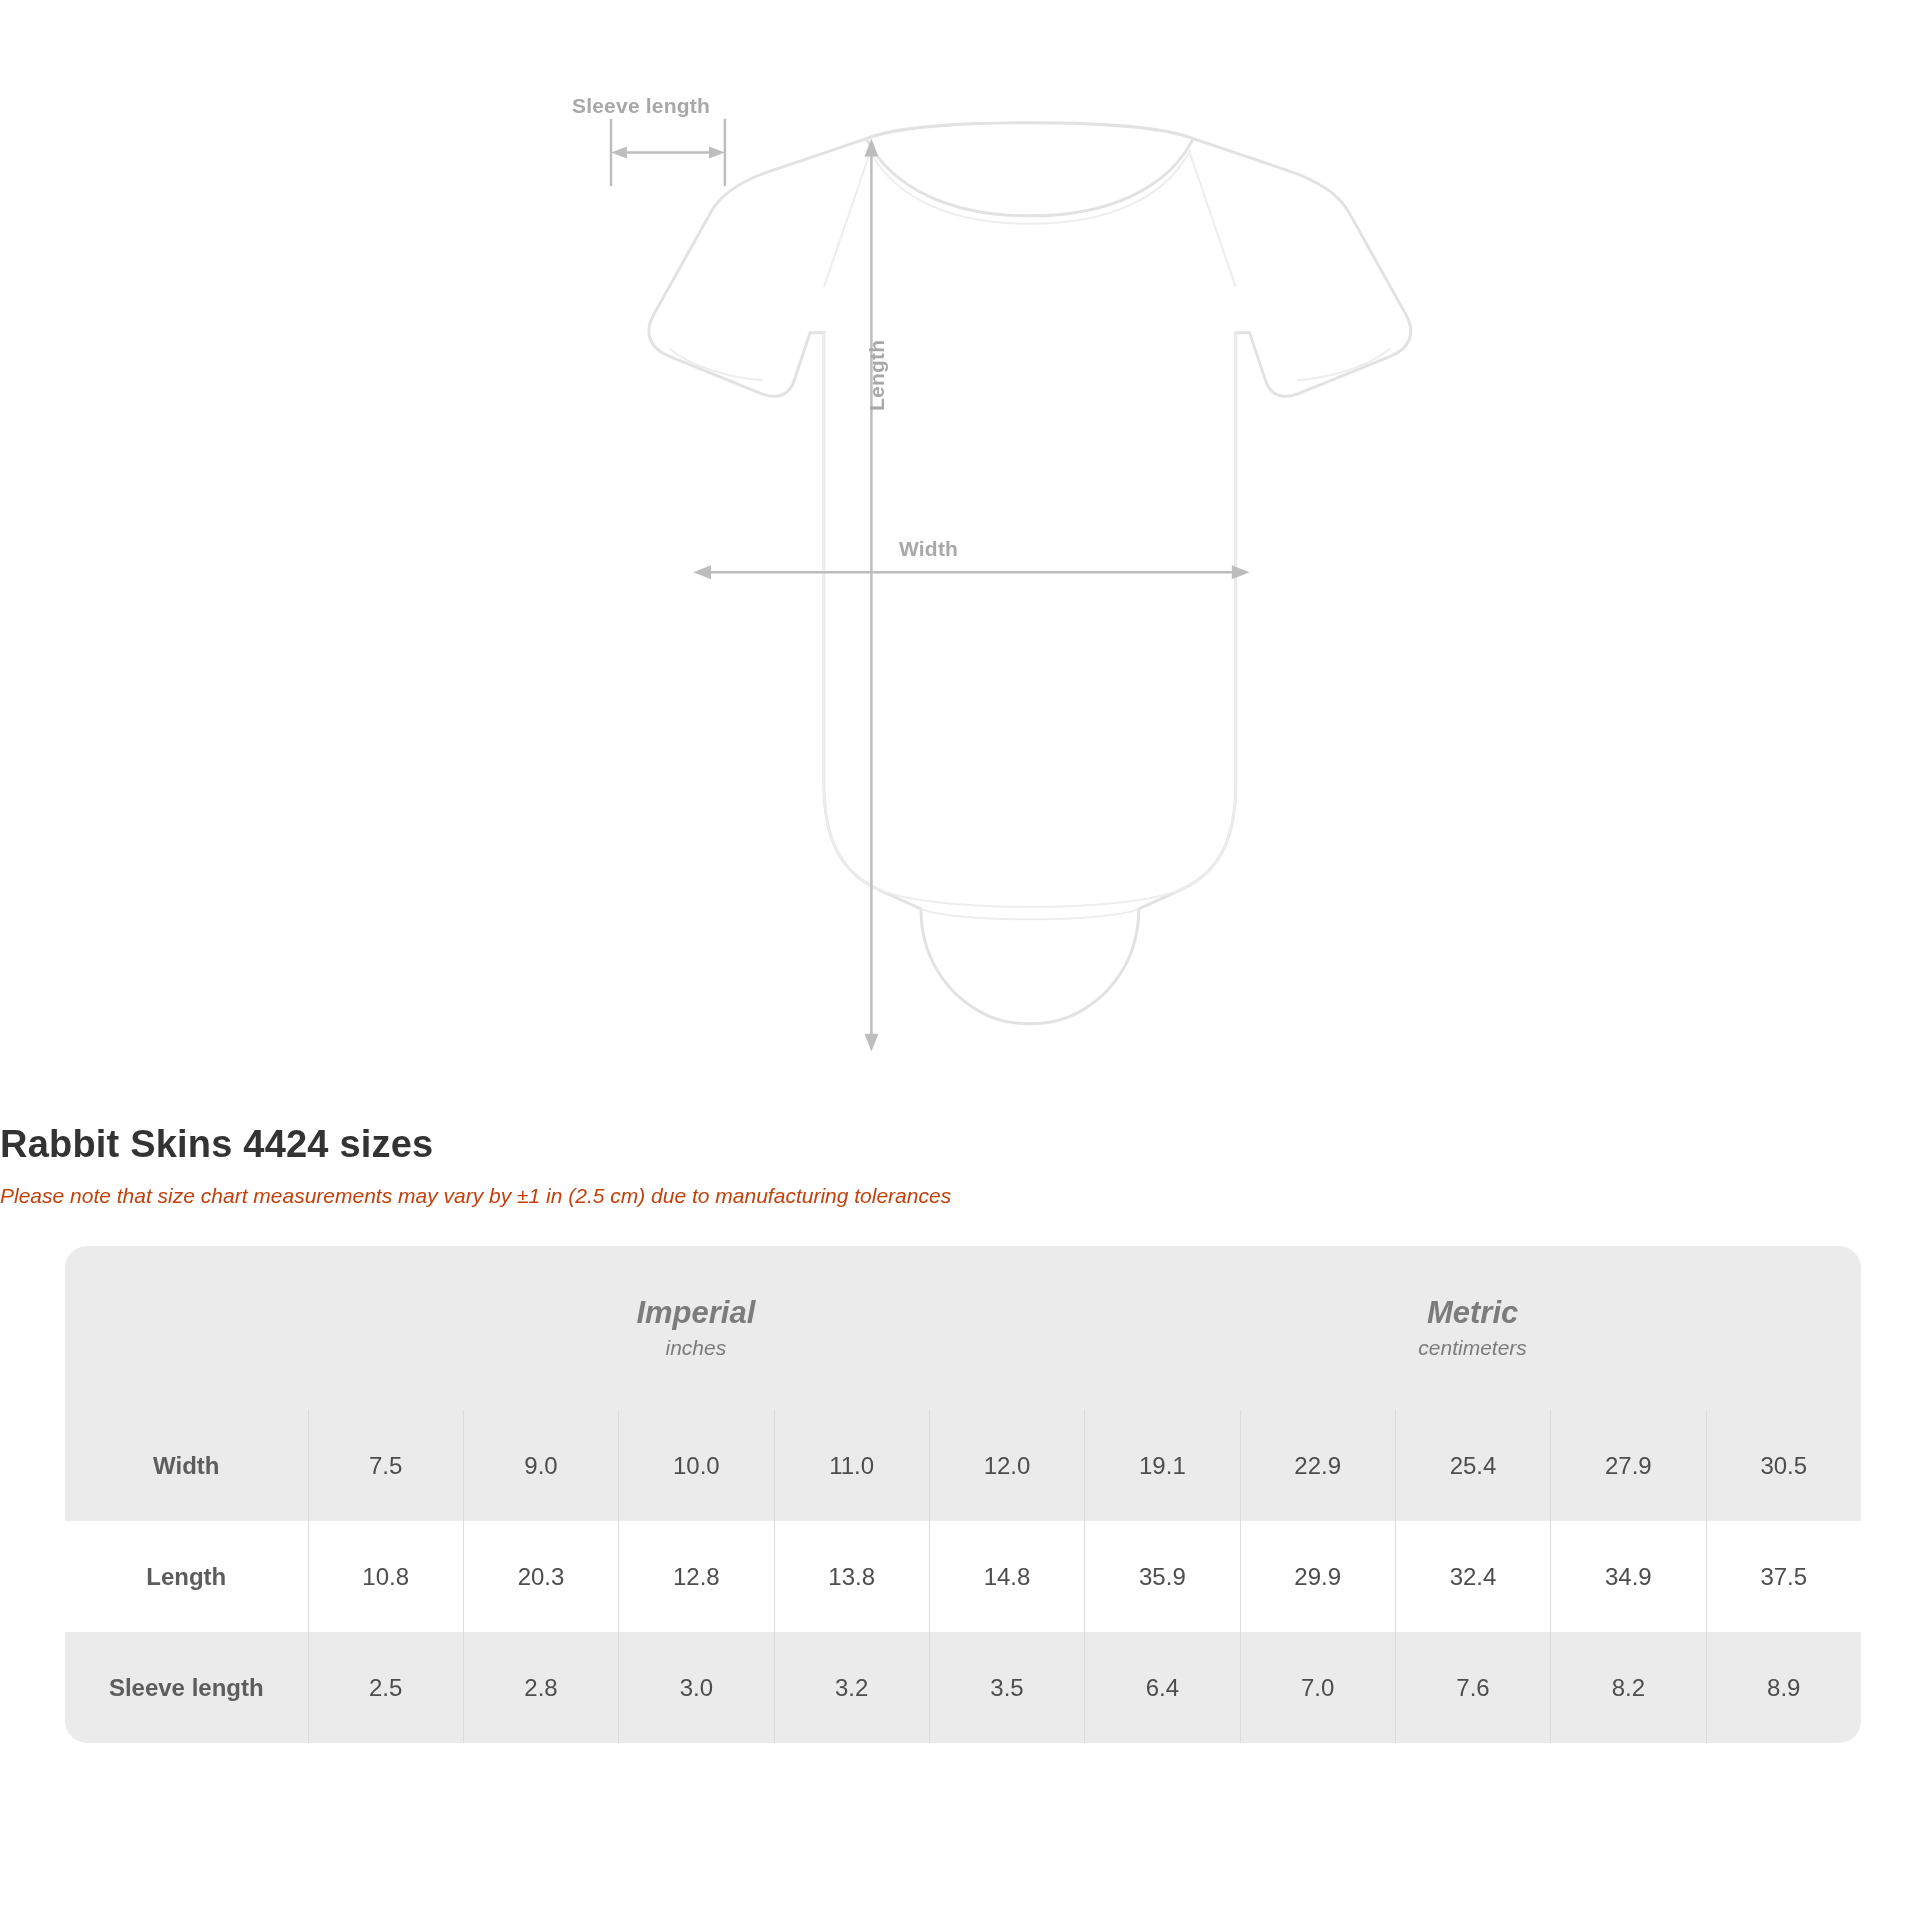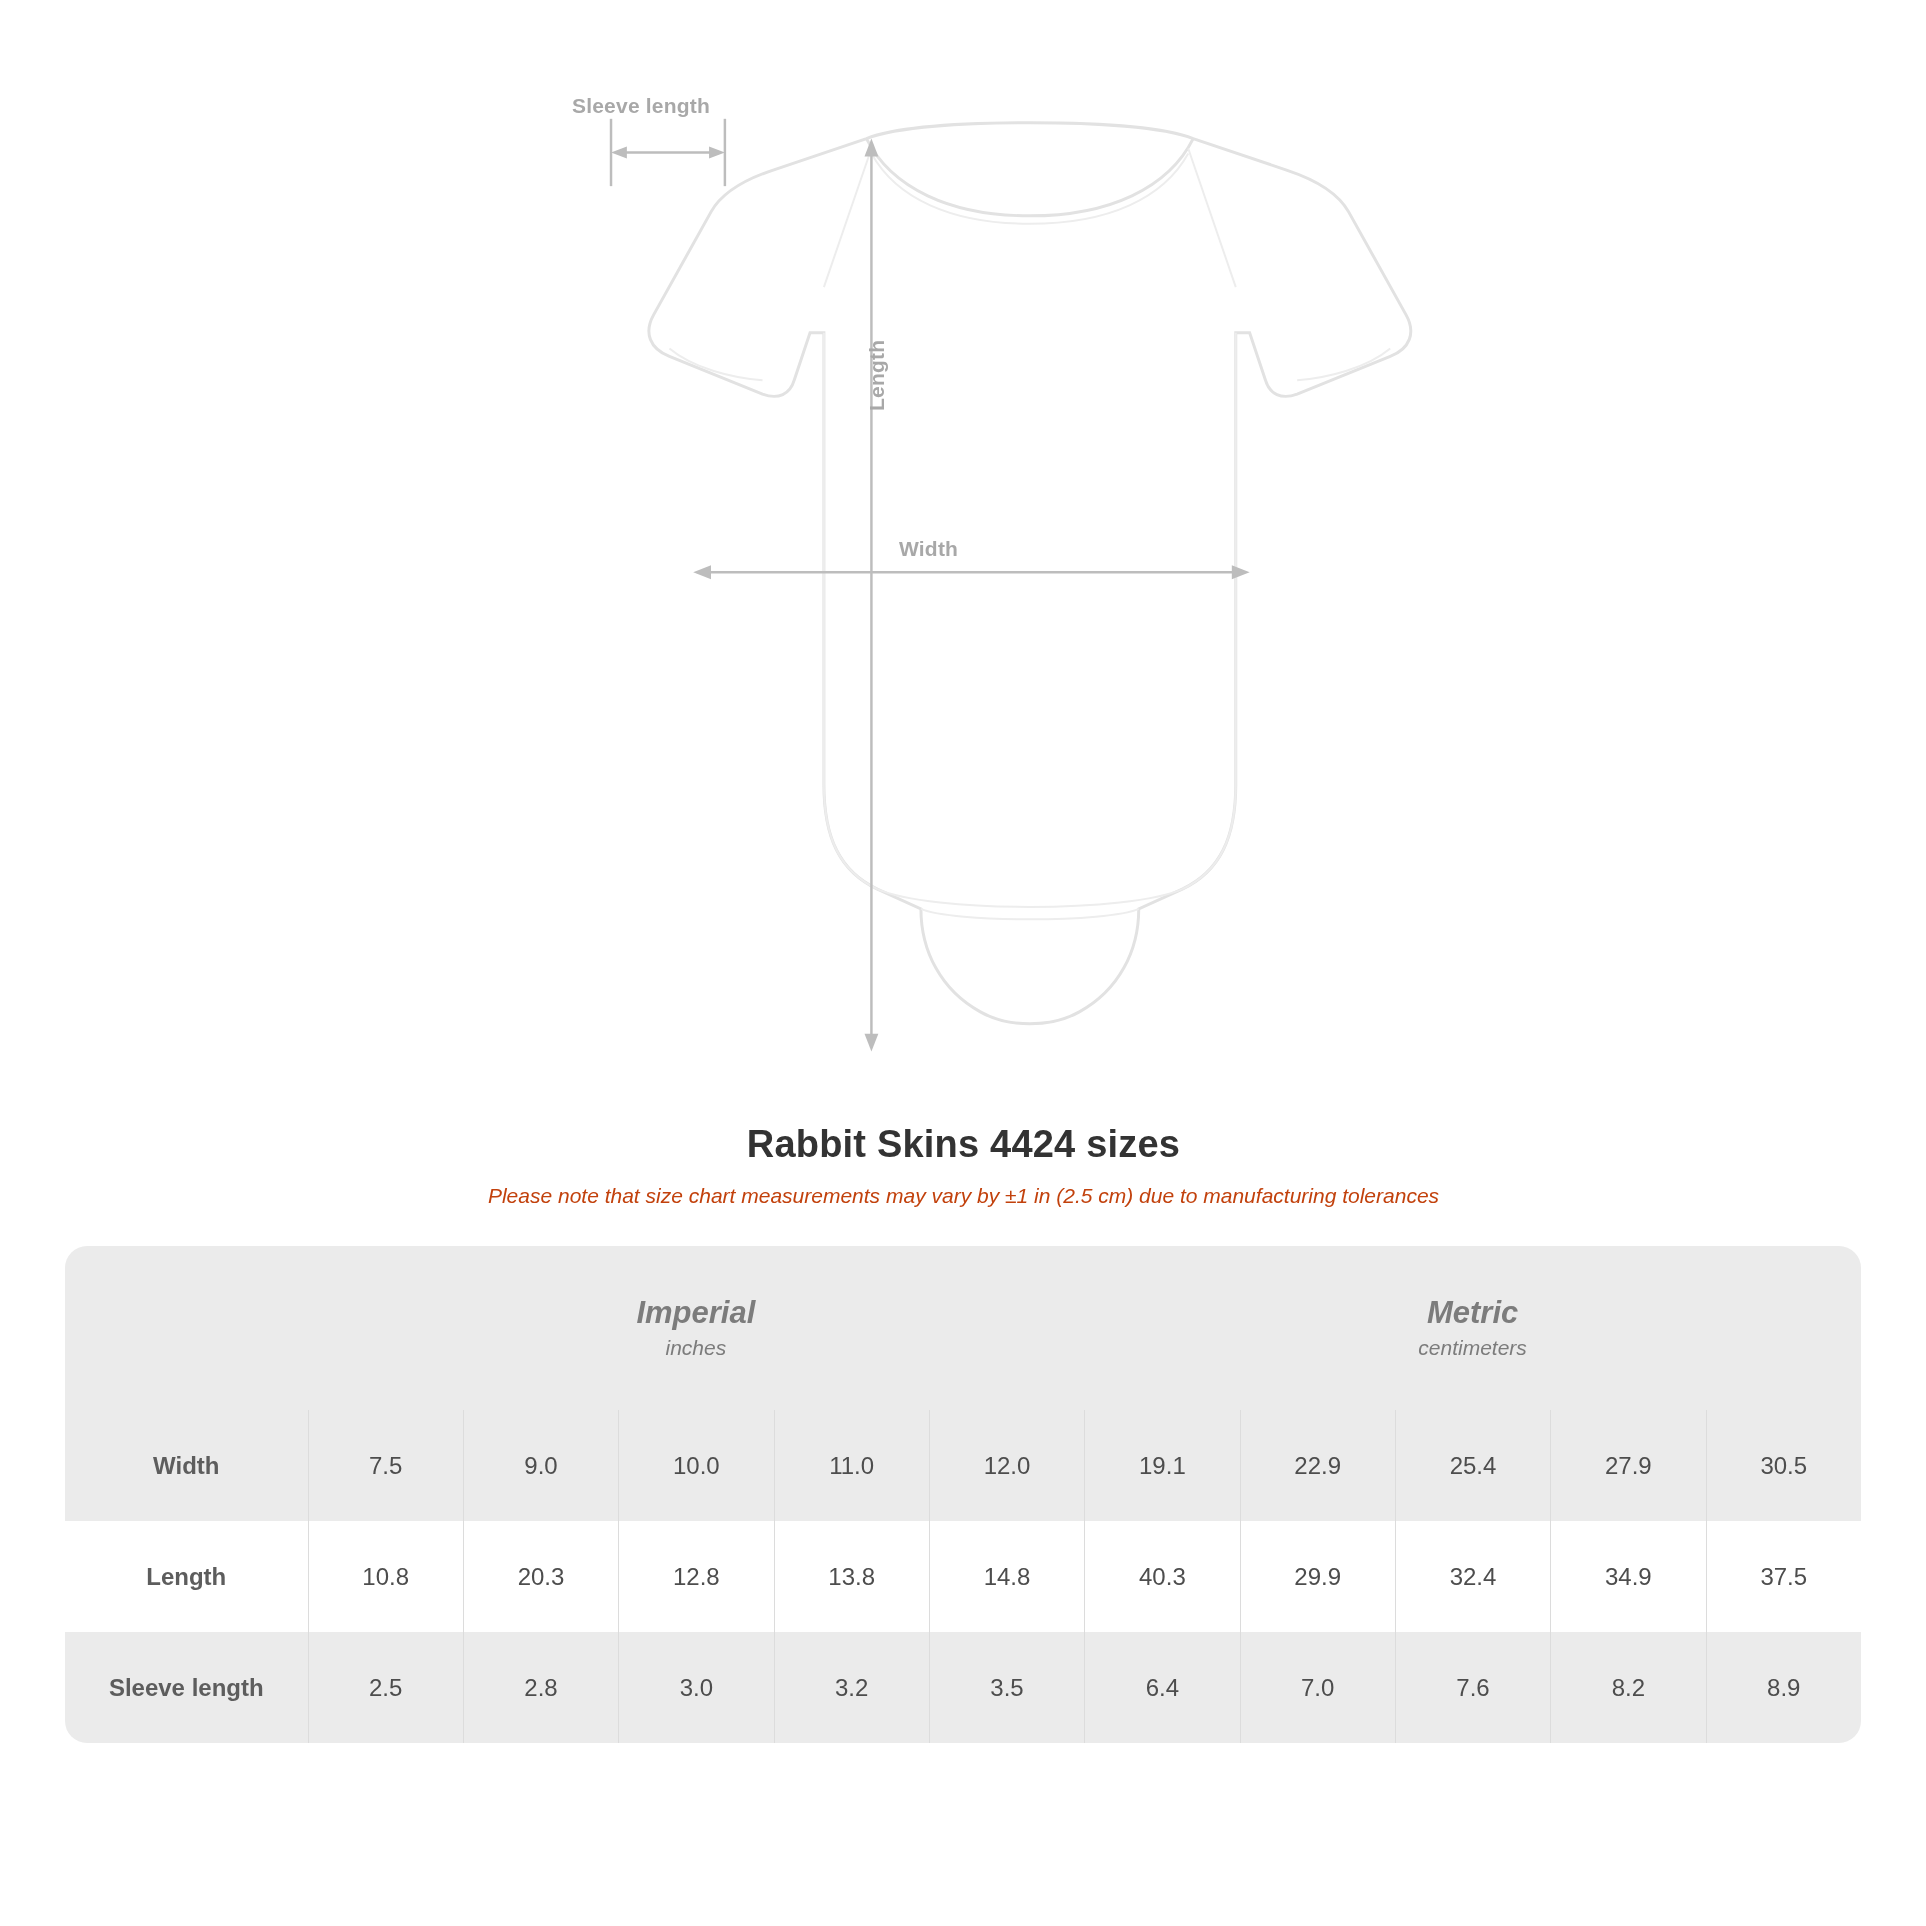--- a/index.html
+++ b/index.html
@@ -50,21 +50,20 @@
   }
   .dim-label.length {
     left: 865px;
     top: 411px;
     transform: rotate(-90deg);
     transform-origin: left top;
   }
 
   
   .title-block {
-    text-align: center;
     margin-top: 24px;
   }
   .chart-title {
     font-size: 38px;
     font-weight: bold;
     color: #333333;
     margin: 0 0 18px 0;
     letter-spacing: 0.2px;
   }
   .chart-note {
@@ -283,21 +282,21 @@
           <td class="vline">30.5</td>
         </tr>
 
         <tr class="data-row row-plain">
           <td class="rowhead">Length</td>
           <td class="vline">10.8</td>
           <td class="vline">20.3</td>
           <td class="vline">12.8</td>
           <td class="vline">13.8</td>
           <td class="vline">14.8</td>
-          <td class="vline">40.3</td>
+          <td class="vline">35.9</td>
           <td class="vline">29.9</td>
           <td class="vline">32.4</td>
           <td class="vline">34.9</td>
           <td class="vline">37.5</td>
         </tr>
 
         <tr class="data-row row-shaded last-row">
           <td class="rowhead">Sleeve length</td>
           <td class="vline">2.5</td>
           <td class="vline">2.8</td>

